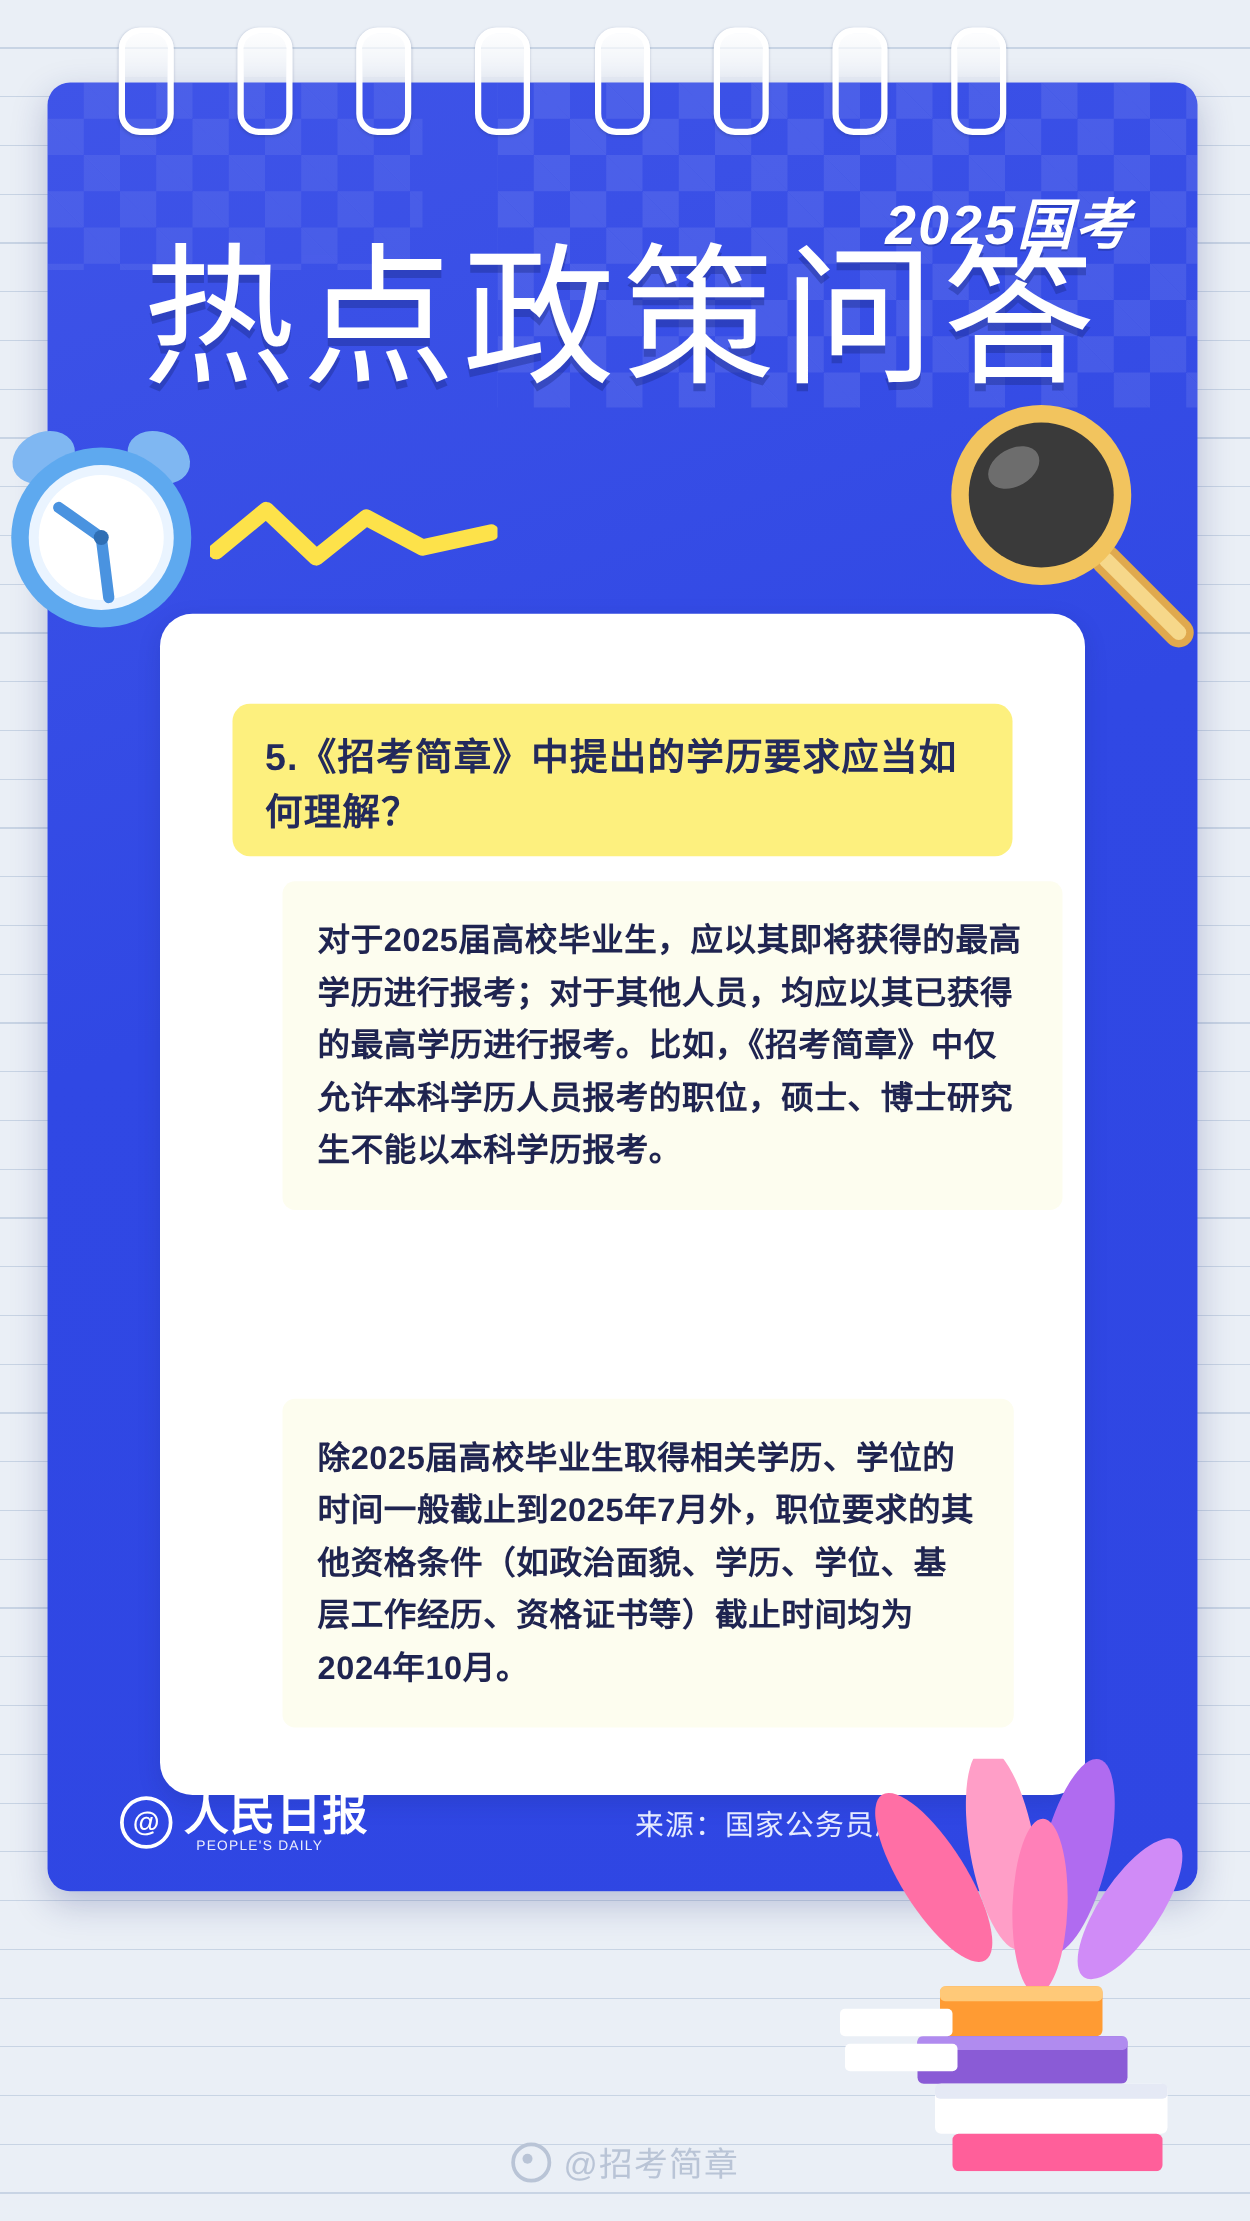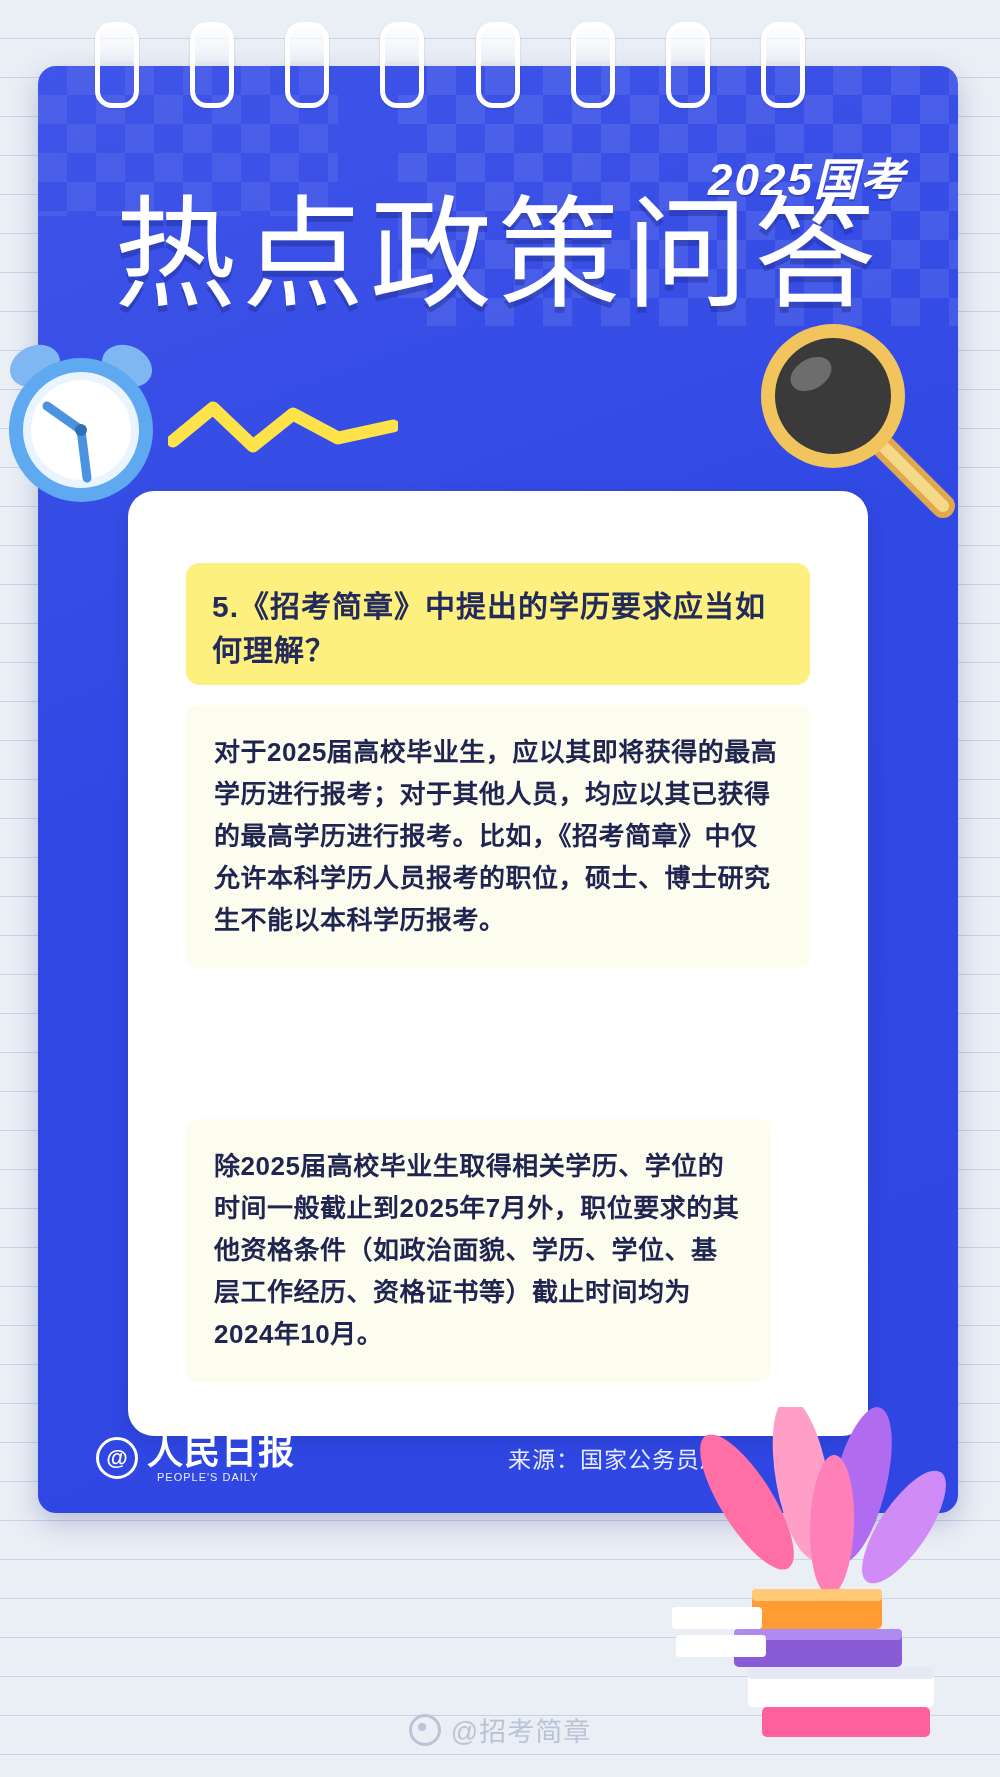--- a/index.html
+++ b/index.html
@@ -154,20 +154,21 @@
     position: absolute;
     background: #fdfdef;
     border-radius: 10px;
     padding: 26px 28px;
     box-sizing: border-box;
     color: #1f2450;
     font-size: 26px;
     line-height: 1.62;
     letter-spacing: .5px;
     font-weight: 600;
+    margin-left: 40px;
   }
   #q1 { left: 58px; top: 72px; width: 624px; }
   #a1 { left: 58px; top: 214px; width: 624px; }
   #q2 { left: 58px; top: 478px; width: 624px; }
   #a2 { left: 58px; top: 628px; width: 585px; }
 
   
   .clock {
     position: absolute;
     left: -5px;

